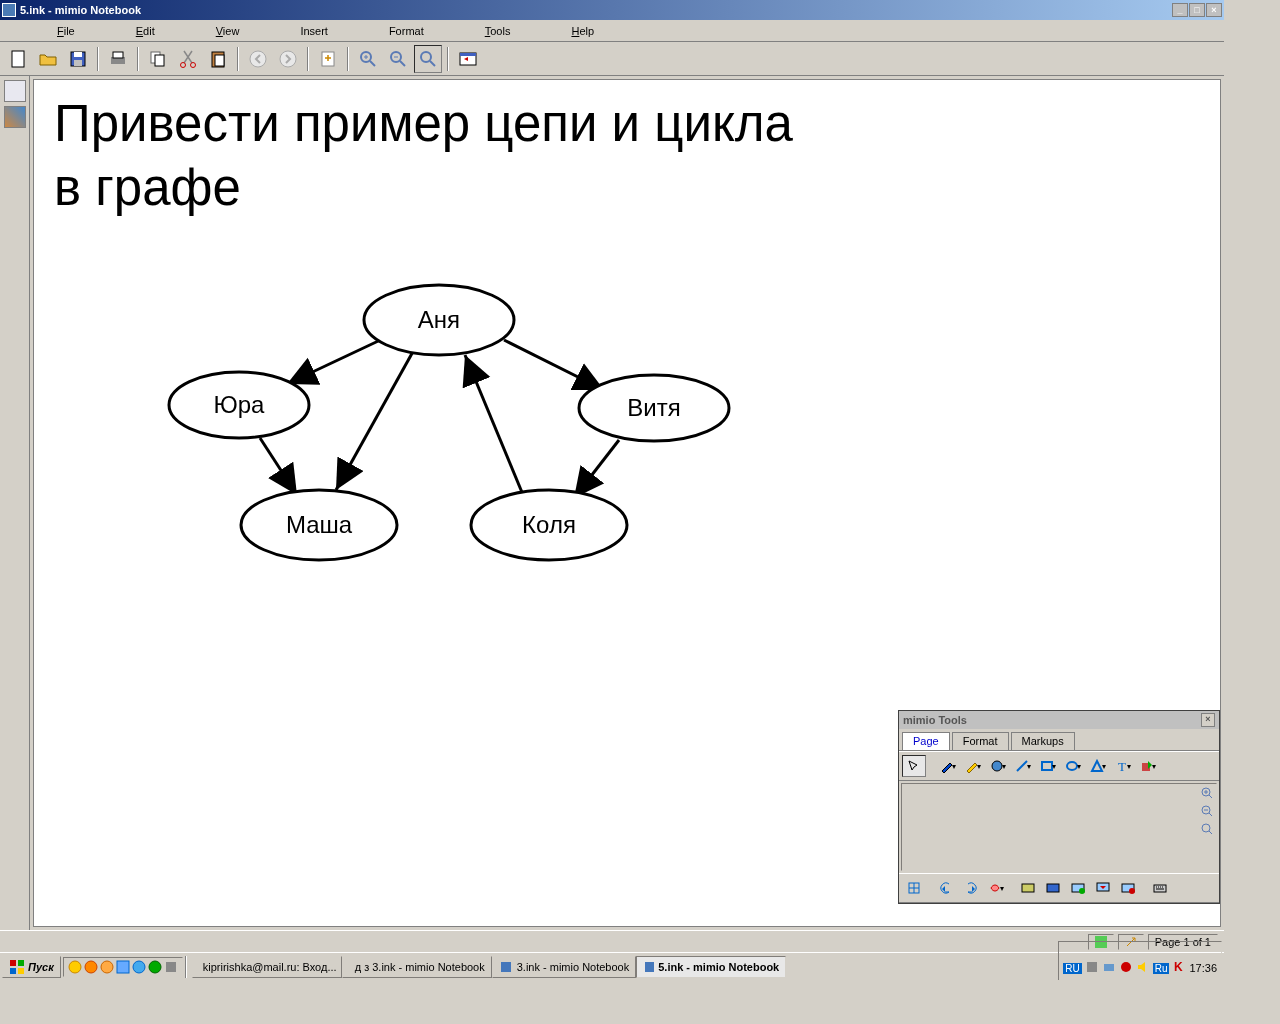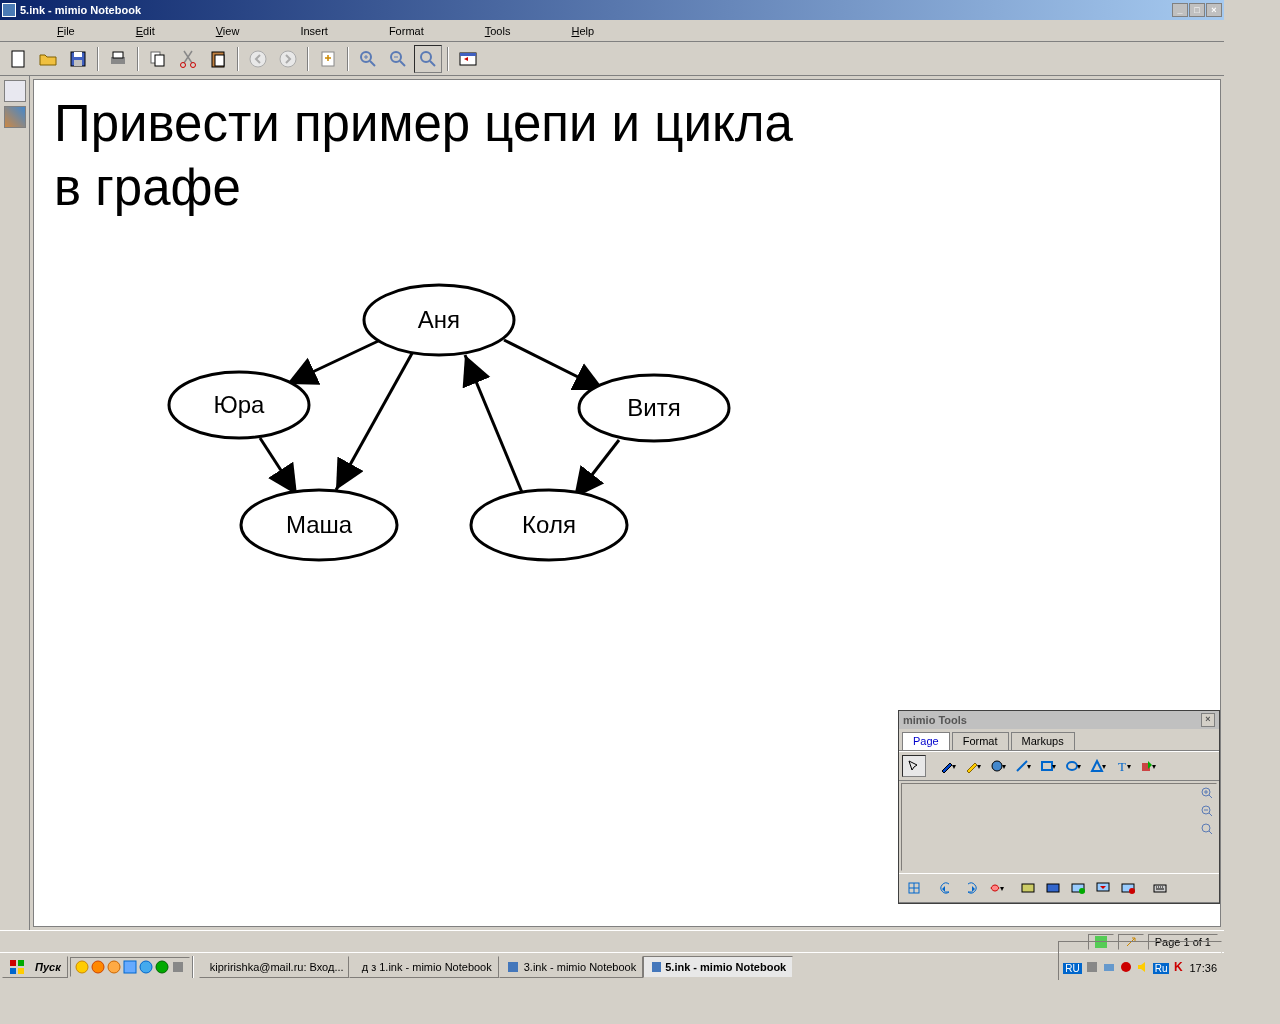--- a/index.html
+++ b/index.html
@@ -18,21 +18,21 @@
   .sep { width: 2px; height: 24px; border-left: 1px solid #808080; border-right: 1px solid #fff; margin: 0 3px; }
   .workspace { display: flex; height: calc(100% - 20px - 22px - 34px - 22px - 28px); }
   .leftbar { width: 30px; background: #d4d0c8; border-right: 1px solid #808080; padding-top: 4px; display: flex; flex-direction: column; align-items: center; gap: 4px; }
   .leftbar .thumb { width: 22px; height: 22px; background: #e8e8f0; border: 1px solid #808080; }
   .canvas-area { flex: 1; background: #fff; border: 1px solid #808080; margin: 3px; position: relative; }
   .slide-title { position: absolute; top: 12px; left: 20px; font-family: Arial; font-size: 51px; font-weight: 400; line-height: 1.25; color: #000; }
   .graph { position: absolute; top: 200px; left: 80px; }
   .statusbar { height: 22px; background: #d4d0c8; border-top: 1px solid #fff; display: flex; align-items: center; justify-content: flex-end; padding: 0 6px; }
   .status-seg { border: 1px inset #d4d0c8; padding: 1px 6px; margin-left: 4px; display: flex; align-items: center; }
   .taskbar { height: 28px; background: #d4d0c8; border-top: 1px solid #fff; display: flex; align-items: center; padding: 2px; gap: 2px; }
-  .startbtn { height: 22px; padding: 0 6px; display: flex; align-items: center; gap: 10px; border: 1px outset #d4d0c8; font-weight: bold; font-style: italic; }
+  .startbtn { height: 22px; padding: 0 6px; display: flex; align-items: center; gap: 3px; border: 1px outset #d4d0c8; font-weight: bold; font-style: italic; }
   .tray { display: flex; align-items: flex-end; gap: 3px; border: 1px inset #d4d0c8; padding: 18px 4px; margin-left: auto; }
   .taskbtn { height: 22px; padding: 0 6px; display: flex; align-items: center; gap: 4px; border: 1px outset #d4d0c8; max-width: 150px; overflow: hidden; white-space: nowrap; }
   .taskbtn.active { border: 1px inset #d4d0c8; background: #e8e8e8; font-weight: bold; }
   .qlaunch { display: flex; gap: 0; border: 1px inset #d4d0c8; padding: 1px 3px; }
   .ql { width: 16px; height: 16px; }
   .mimio-tools { position: absolute; right: 0; bottom: 22px; width: 322px; background: #d4d0c8; border: 1px solid #404040; }
   .mt-title { height: 18px; background: #c0c0c0; color: #555; display: flex; align-items: center; padding: 0 4px; font-weight: bold; }
   .mt-title .x { margin-left: auto; width: 14px; height: 14px; background: #d4d0c8; border: 1px solid #808080; text-align: center; font-size: 9px; line-height: 11px; font-family: Arial; }
   .mt-tabs { height: 22px; display: flex; background: #d4d0c8; border-bottom: 1px solid #808080; padding-top: 3px; padding-left: 3px; gap: 2px; }
   .mt-tab { padding: 2px 10px; border: 1px solid #808080; border-bottom: none; background: #d4d0c8; }
@@ -411,21 +411,21 @@
     <div class="taskbtn">
         <svg width="14" height="14">
           <circle cx="7" cy="7" r="6" fill="#4ae"></circle>
         </svg>
         <span>kipririshka@mail.ru: Вход...</span>
       </div>
     <div class="taskbtn">
         <svg width="14" height="14">
           <rect x="2" y="2" width="10" height="10" fill="#47b"></rect>
         </svg>
-        <span>д з 1.ink - mimio Notebook</span>
+        <span>д з 3.ink - mimio Notebook</span>
       </div>
     <div class="taskbtn">
         <svg width="14" height="14">
           <rect x="2" y="2" width="10" height="10" fill="#47b"></rect>
         </svg>
         <span>3.ink - mimio Notebook</span>
       </div>
     <div class="taskbtn active">
         <svg width="14" height="14">
           <rect x="2" y="2" width="10" height="10" fill="#47b"></rect>

